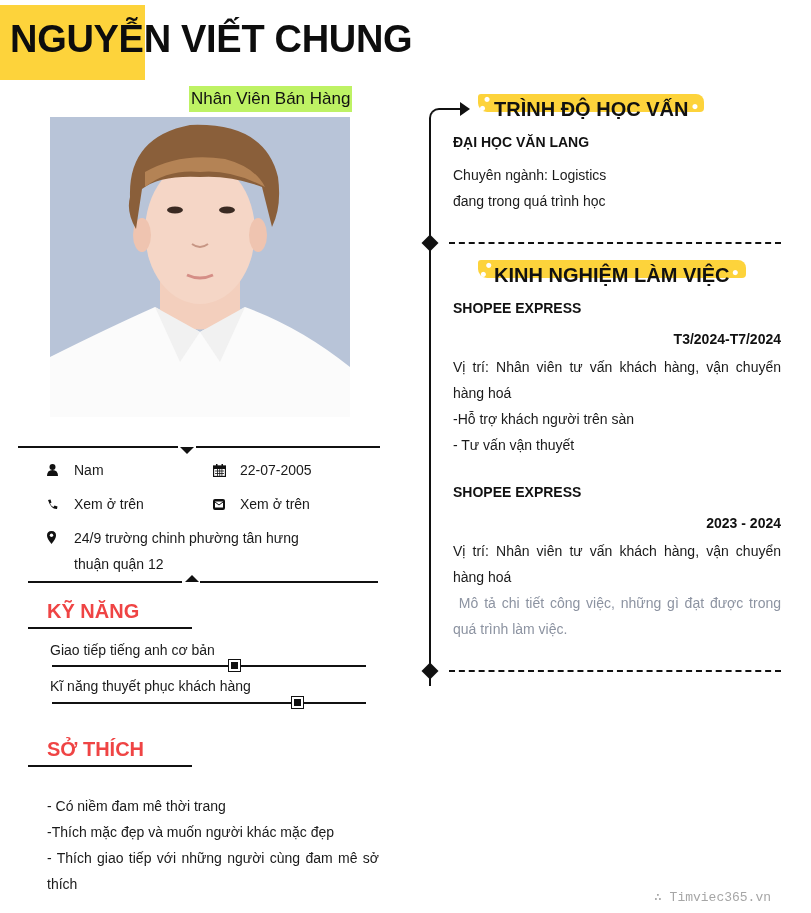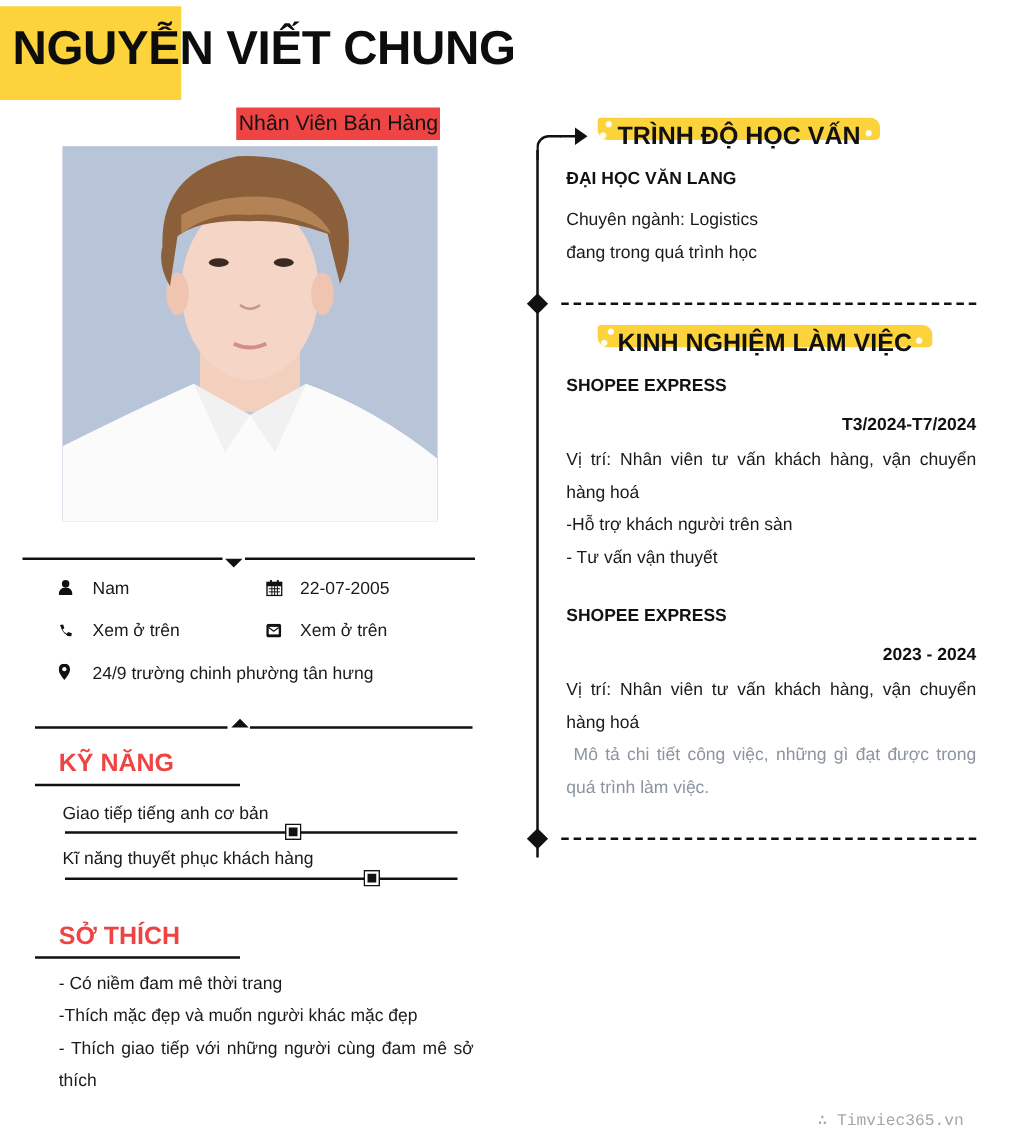--- a/index.html
+++ b/index.html
@@ -2,21 +2,21 @@
 <html><head>
 <meta charset="utf-8">
 <style>
   * { box-sizing: border-box; margin: 0; padding: 0; }
   html, body { width: 811px; height: 913px; background: #ffffff; overflow: hidden; }
   body { position: relative; font-family: "Liberation Sans", "DejaVu Sans", sans-serif; color: #1a1a1a; }
 
   .name-block { position: absolute; left: 0; top: 5px; width: 145px; height: 75px; background: #fdd33b; }
   .name { position: absolute; left: 10px; top: 18px; font-size: 38px; font-weight: 700; color: #0d0d0d; letter-spacing: -0.3px; white-space: nowrap; }
 
-  .job-title { position: absolute; left: 189px; top: 86px; background: #ef4444; padding: 1px 2px; font-size: 17px; color: #111; line-height: 24px; }
+  .job-title { position: absolute; left: 189px; top: 86px; background: #bef264; padding: 1px 2px; font-size: 17px; color: #111; line-height: 24px; }
 
   .photo { position: absolute; left: 50px; top: 117px; width: 300px; height: 300px; overflow: hidden; background: #b7c3d7; }
   .photo svg { display: block; }
 
   
   .divider-top { position: absolute; left: 18px; top: 446px; width: 362px; height: 2px; background: #111; }
   .divider-top .notch { position: absolute; left: 160px; top: -1px; width: 18px; height: 4px; background: #fff; }
   .tri-down { position: absolute; left: 180px; top: 447px; width: 0; height: 0; border-left: 7px solid transparent; border-right: 7px solid transparent; border-top: 7px solid #111; }
   .divider-bottom { position: absolute; left: 28px; top: 581px; width: 350px; height: 2px; background: #111; }
   .divider-bottom .notch { position: absolute; left: 154px; top: -1px; width: 18px; height: 4px; background: #fff; }
@@ -27,21 +27,21 @@
   .info .ic svg { display: block; }
 
   
   .lhead { position: absolute; font-size: 20px; font-weight: 700; color: #ef4444; }
   .lhead-line { position: absolute; height: 2px; background: #111; }
 
   .skill-label { position: absolute; left: 50px; font-size: 14px; color: #1a1a1a; }
   .skill-track { position: absolute; left: 52px; width: 314px; height: 2px; background: #111; }
   .skill-thumb { position: absolute; top: -5px; width: 11px; height: 11px; background: #111; border: 2px solid #fff; outline: 1px solid #111; }
 
-  .hobby { position: absolute; left: 47px; width: 332px; font-size: 14px; line-height: 26px; color: #1a1a1a; text-align: justify; }
+  .hobby { position: absolute; left: 47px; width: 332px; font-size: 14px; line-height: 26px; color: #1a1a1a; text-align: justify; margin-top: 20px; }
 
   
   .timeline { position: absolute; left: 429px; top: 120px; width: 2px; height: 566px; background: #111; }
   .tl-curve { position: absolute; left: 429px; top: 108px; width: 20px; height: 20px; border-left: 2px solid #111; border-top: 2px solid #111; border-top-left-radius: 10px; }
   .tl-arrow-line { position: absolute; left: 448px; top: 108px; width: 14px; height: 2px; background: #111; }
   .tl-arrow { position: absolute; left: 460px; top: 102px; width: 0; height: 0; border-top: 7px solid transparent; border-bottom: 7px solid transparent; border-left: 10px solid #111; }
   .diamond { position: absolute; width: 12px; height: 12px; background: #111; transform: rotate(45deg); }
   .dash { position: absolute; left: 449px; width: 332px; height: 0; border-top: 2px dashed #111; }
 
   .rhead { position: absolute; height: 18px; padding: 0 16px; font-size: 20px; font-weight: 700; color: #111; line-height: 30px; white-space: nowrap;
@@ -131,20 +131,21 @@
 </div>
 <div class="info" style="left:47px; top:525px; flex-direction:row;">
   <span class="ic" style="align-items:flex-start; padding-top:6px;">
     <svg width="9" height="13" viewBox="0 0 9 13">
         <path d="M4.5 0 Q9 0 9 4.5 Q9 7.5 4.5 13 Q0 7.5 0 4.5 Q0 0 4.5 0 Z" fill="#111"></path>
         <circle cx="4.5" cy="4.3" r="1.7" fill="#fff"></circle>
       </svg>
   </span>
   <span style="display:flex; flex-direction:column;">
     <span>24/9 trường chinh phường tân hưng</span>
+    <span>thuận quận 12</span>
   </span>
 </div>
 
 <div class="divider-bottom">
     <div class="notch"></div>
   </div>
 <div class="tri-up"></div>
 
 <div class="lhead" style="left:47px; top:600px;">KỸ NĂNG</div>
 <div class="lhead-line" style="left:28px; top:627px; width:164px;"></div>

